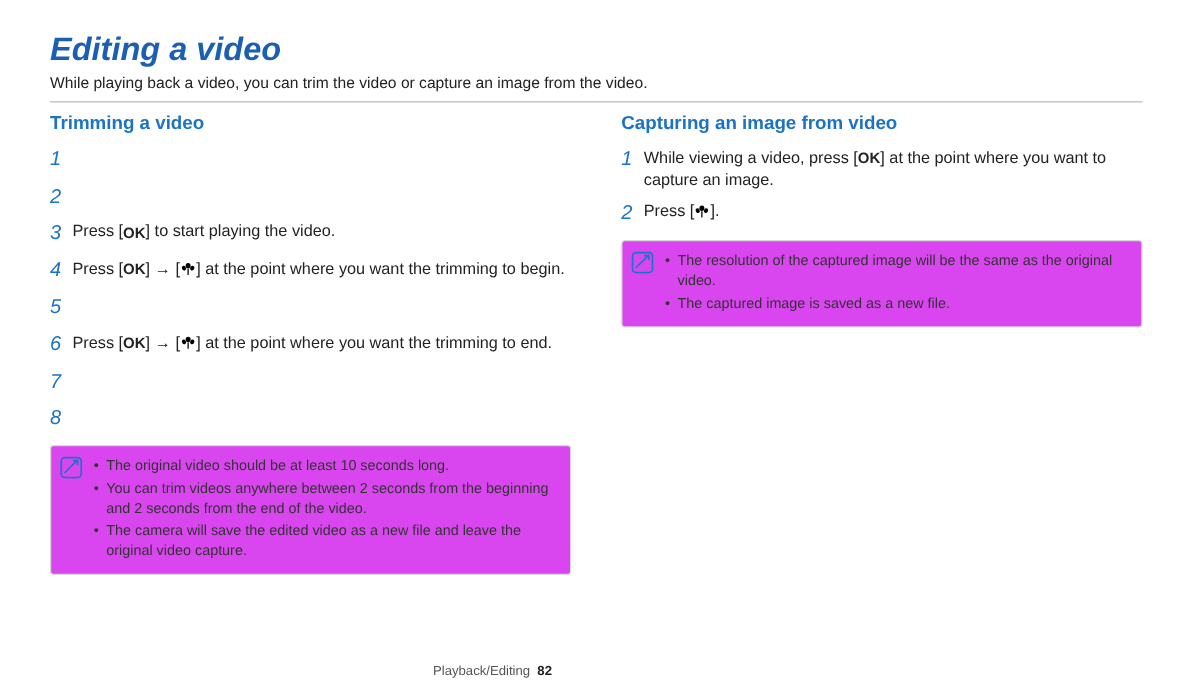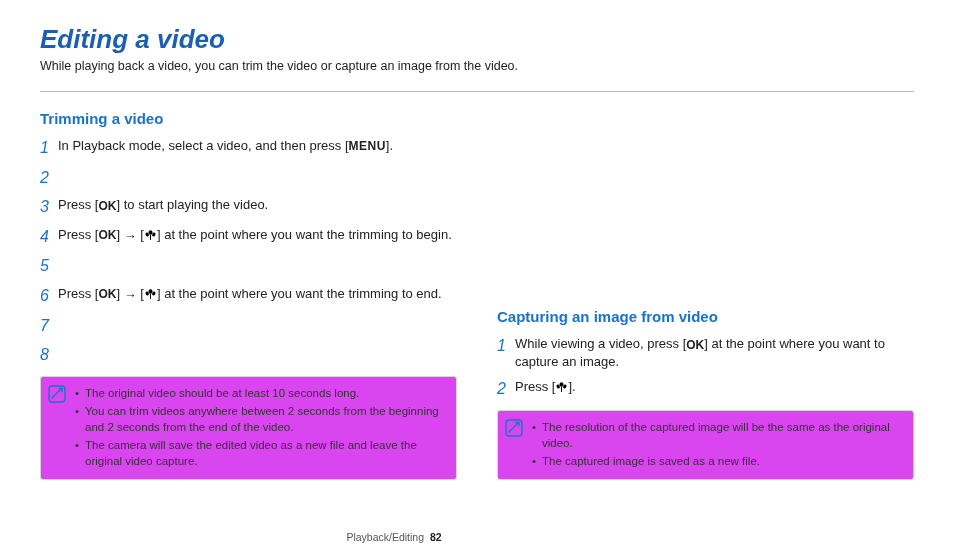--- a/index.html
+++ b/index.html
@@ -1,20 +1,20 @@
 <!DOCTYPE html>
 <html><head>
 <meta charset="utf-8">
 <style>
   * { box-sizing: border-box; margin: 0; padding: 0; }
   html, body { width: 954px; height: 557px; font-family: Arial, Helvetica, sans-serif; background: #fff; color: #222; }
   .page { padding: 24px 40px 10px 40px; }
   .title { color: #1a5fb4; font-size: 26px; font-weight: 700; font-style: italic; margin-bottom: 4px; }
-  .subtitle { font-size: 12.5px; color: #222; padding-bottom: 18px; border-bottom: 1px solid #bbb; margin-bottom: 18px; }
-  .cols { display: flex; gap: 40px; align-items: flex-end; }
+  .subtitle { font-size: 12.5px; color: #222; padding-bottom: 8px; border-bottom: 1px solid #bbb; margin-bottom: 8px; }
+  .cols { display: flex; gap: 40px; }
   .col { flex: 1; }
   .section-head { color: #1a73c7; font-size: 15px; font-weight: 700; margin-bottom: 10px; }
   ol.steps { list-style: none; }
   ol.steps > li { display: flex; align-items: flex-start; margin-bottom: 8px; font-size: 13px; line-height: 1.35; }
   .num { color: #1a73c7; font-size: 16px; font-style: italic; font-weight: 400; width: 18px; flex-shrink: 0; text-align: left; padding-top: 0px; }
   .step-body { flex: 1; }
   .bold { font-weight: 700; }
   .icon { display: inline-block; vertical-align: middle; }
   .icon-menu { font-weight: 900; letter-spacing: 0.5px; font-size: 12px; }
   .icon-ok { font-weight: 900; font-size: 12px; }
@@ -36,21 +36,20 @@
   <h1 class="title">Editing a video</h1>
   <div class="subtitle">While playing back a video, you can trim the video or capture an image from the video.</div>
 
   <div class="cols">
 
     <div class="col">
       <div class="section-head">Trimming a video</div>
       <ol class="steps" id="left-steps">
           <li>
             <span class="num">1</span>
-            <span class="step-body">In Playback mode, select a video, and then press [<span class="icon icon-menu">MENU</span>].</span>
           </li>
           <li>
             <span class="num">2</span>
           </li>
           <li>
             <span class="num">3</span>
             <span class="step-body">Press [<span class="icon icon-ok">OK</span>] to start playing the video.</span>
           </li>
           <li>
             <span class="num">4</span>

